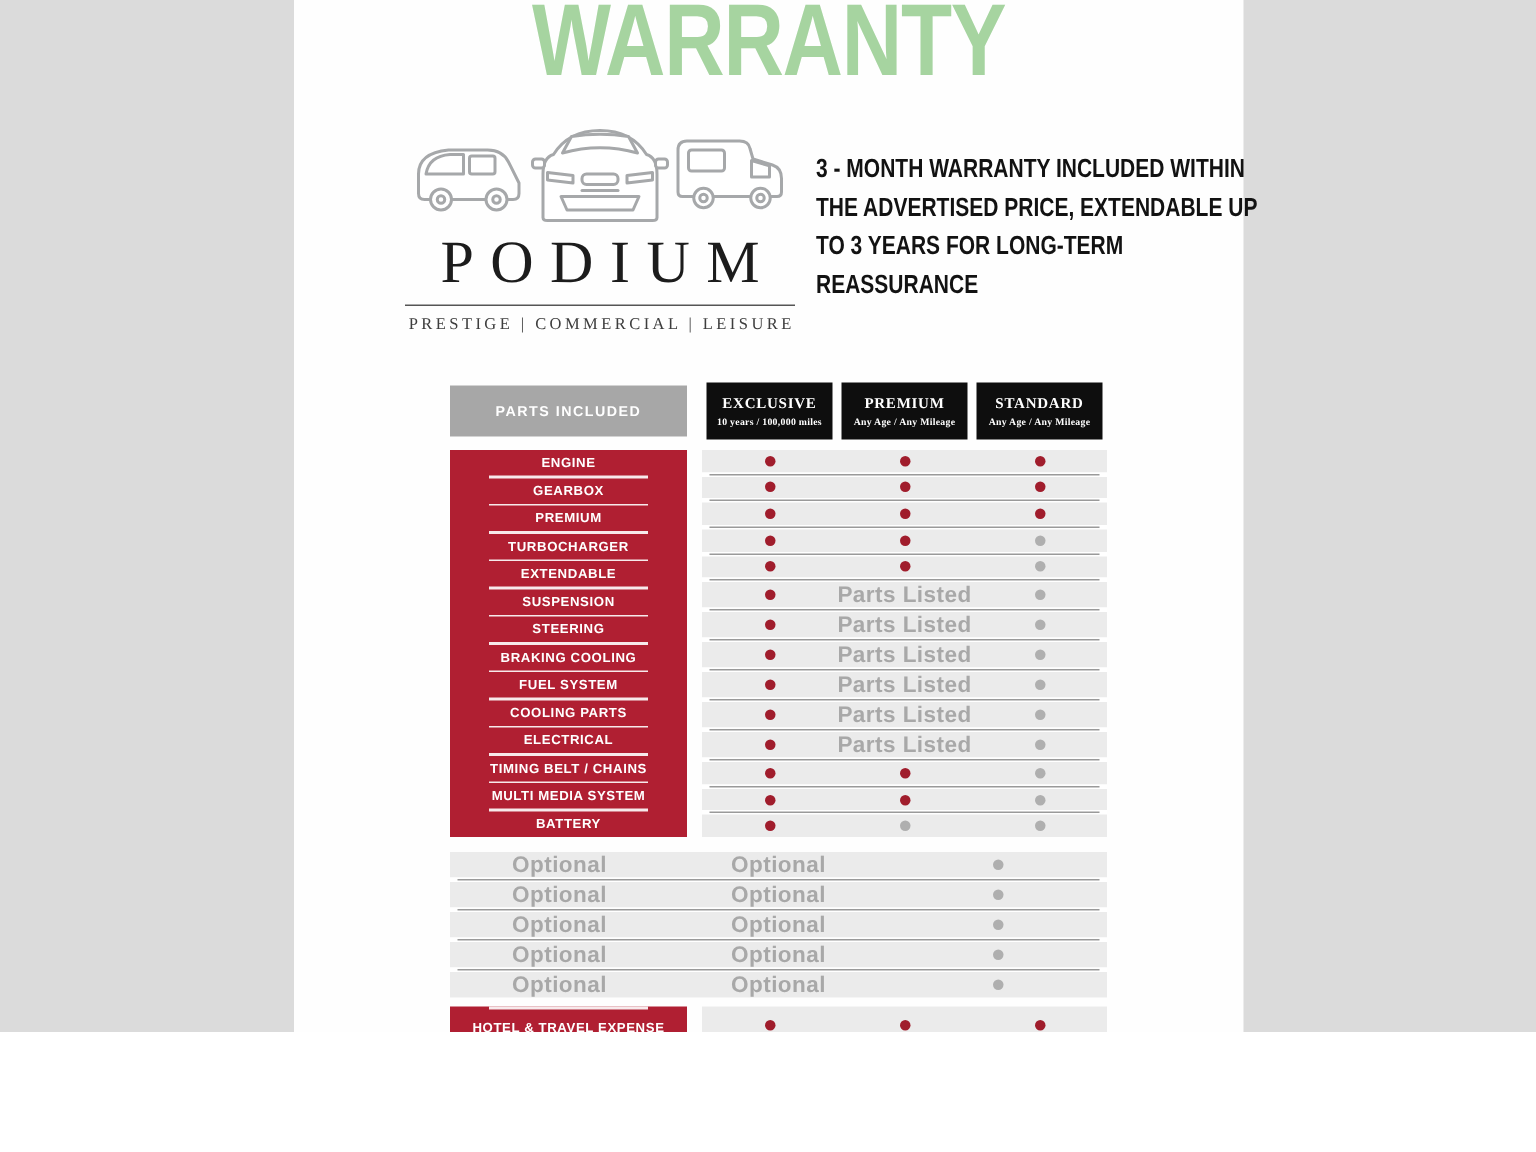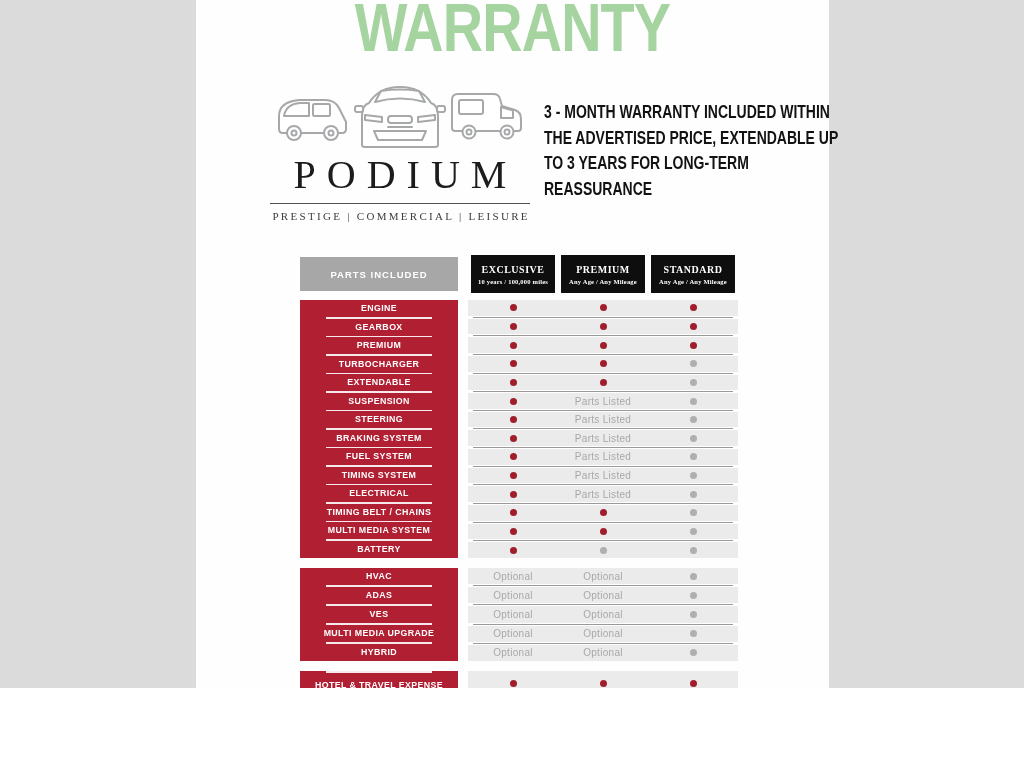--- a/index.html
+++ b/index.html
@@ -45,21 +45,21 @@
         color:#fff;font-weight:bold;font-size:8.8px;letter-spacing:.4px;line-height:1.25;padding:0 14px;}
   .lsep{flex:none;height:1.5px;background:#fff;margin:0 26px;opacity:.9;}
   .panel{flex:1;display:flex;flex-direction:column;}
   .prow{flex:1;background:#EBEBEB;display:flex;align-items:stretch;}
   .psep{flex:none;height:3px;background:#fff;display:flex;align-items:center;}
   .pline{flex:1;height:1px;background:#9A9A9A;margin:0 5px;}
   .cell{flex:1;display:flex;align-items:center;justify-content:center;}
   .dot{width:7px;height:7px;border-radius:50%;}
   .dot.red{background:#A01D2C;}
   .dot.gray{background:#AFAFAF;}
-  .ctext{font-size:10px;color:#A8A8A8;letter-spacing:.3px;}
+  .ctext{font-size:15px;color:#A8A8A8;letter-spacing:.3px;font-weight:bold;}
   .g2 .lrow:first-child,.g2 .prow:first-child{flex:1.6;}
 </style>
 </head>
 <body>
 
 <div class="stage">
   <div class="page">
 
     <div class="title">
       <span>WARRANTY</span>
@@ -142,25 +142,25 @@
               <div class="lrow">PREMIUM</div>
               <div class="lsep"></div>
               <div class="lrow">TURBOCHARGER</div>
               <div class="lsep"></div>
               <div class="lrow">EXTENDABLE</div>
               <div class="lsep"></div>
               <div class="lrow">SUSPENSION</div>
               <div class="lsep"></div>
               <div class="lrow">STEERING</div>
               <div class="lsep"></div>
-              <div class="lrow">BRAKING SYSTEM</div>
+              <div class="lrow">BRAKING COOLING</div>
               <div class="lsep"></div>
               <div class="lrow">FUEL SYSTEM</div>
               <div class="lsep"></div>
-              <div class="lrow">TIMING SYSTEM</div>
+              <div class="lrow">COOLING PARTS</div>
               <div class="lsep"></div>
               <div class="lrow">ELECTRICAL</div>
               <div class="lsep"></div>
               <div class="lrow">TIMING BELT / CHAINS</div>
               <div class="lsep"></div>
               <div class="lrow">MULTI MEDIA SYSTEM</div>
               <div class="lsep"></div>
               <div class="lrow">BATTERY</div>
             </div>
             <div class="panel">
@@ -353,31 +353,20 @@
                 <div class="cell">
                   <span class="dot gray"></span>
                 </div>
                 <div class="cell">
                   <span class="dot gray"></span>
                 </div>
               </div>
             </div>
           </div>
           <div class="group g1">
-            <div class="labels">
-              <div class="lrow">HVAC</div>
-              <div class="lsep"></div>
-              <div class="lrow">ADAS</div>
-              <div class="lsep"></div>
-              <div class="lrow">VES</div>
-              <div class="lsep"></div>
-              <div class="lrow">MULTI MEDIA UPGRADE</div>
-              <div class="lsep"></div>
-              <div class="lrow">HYBRID</div>
-            </div>
             <div class="panel">
               <div class="prow">
                 <div class="cell">
                   <span class="ctext">Optional</span>
                 </div>
                 <div class="cell">
                   <span class="ctext">Optional</span>
                 </div>
                 <div class="cell">
                   <span class="dot gray"></span>

